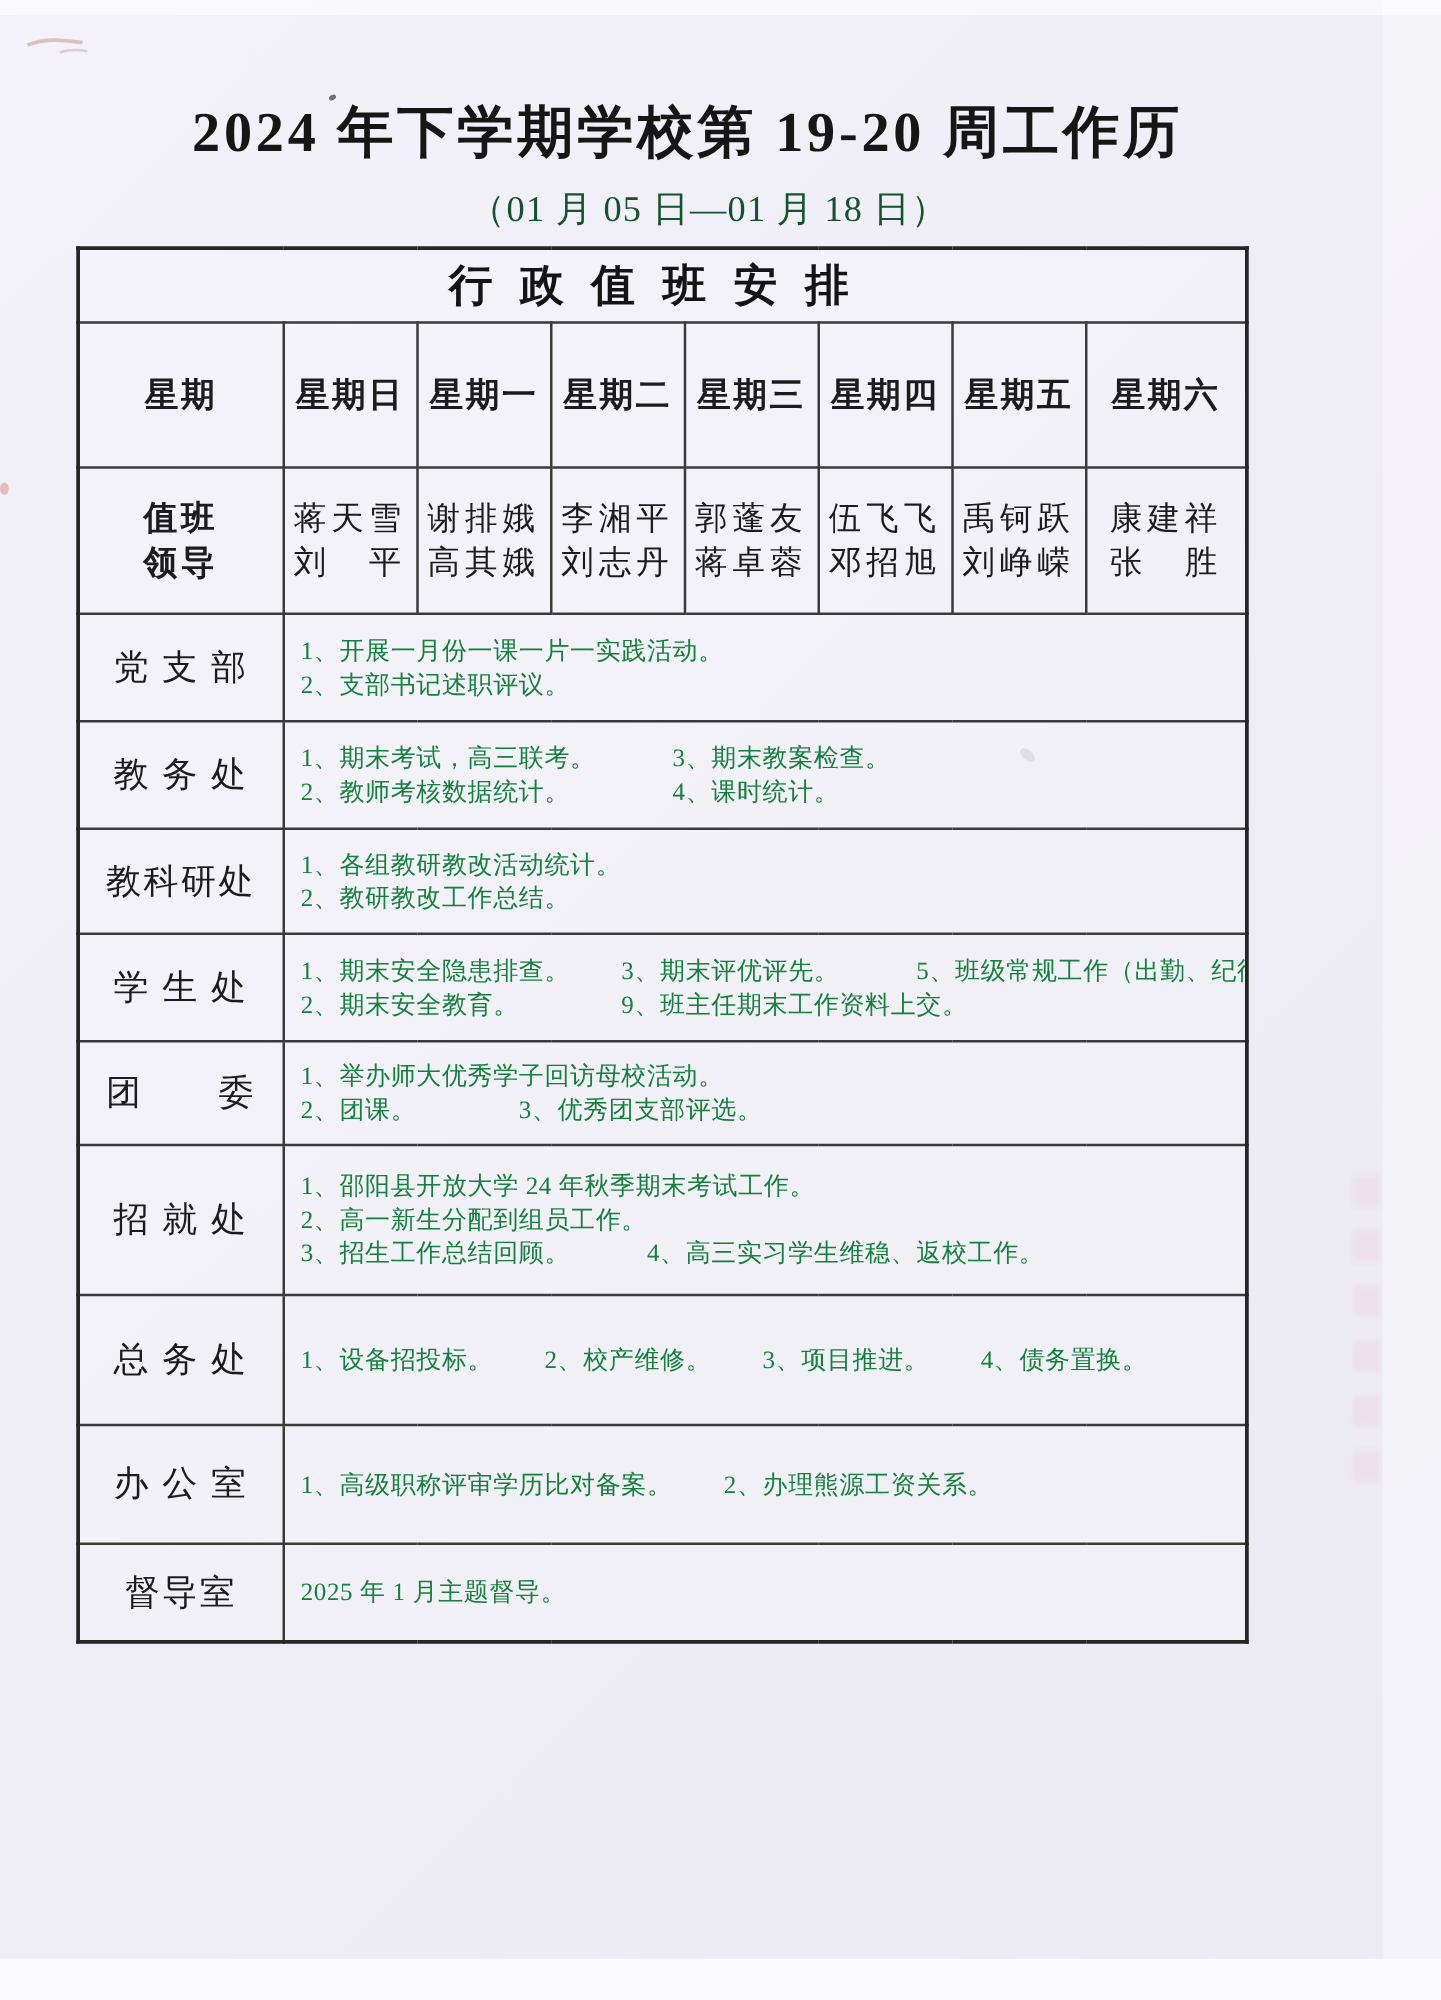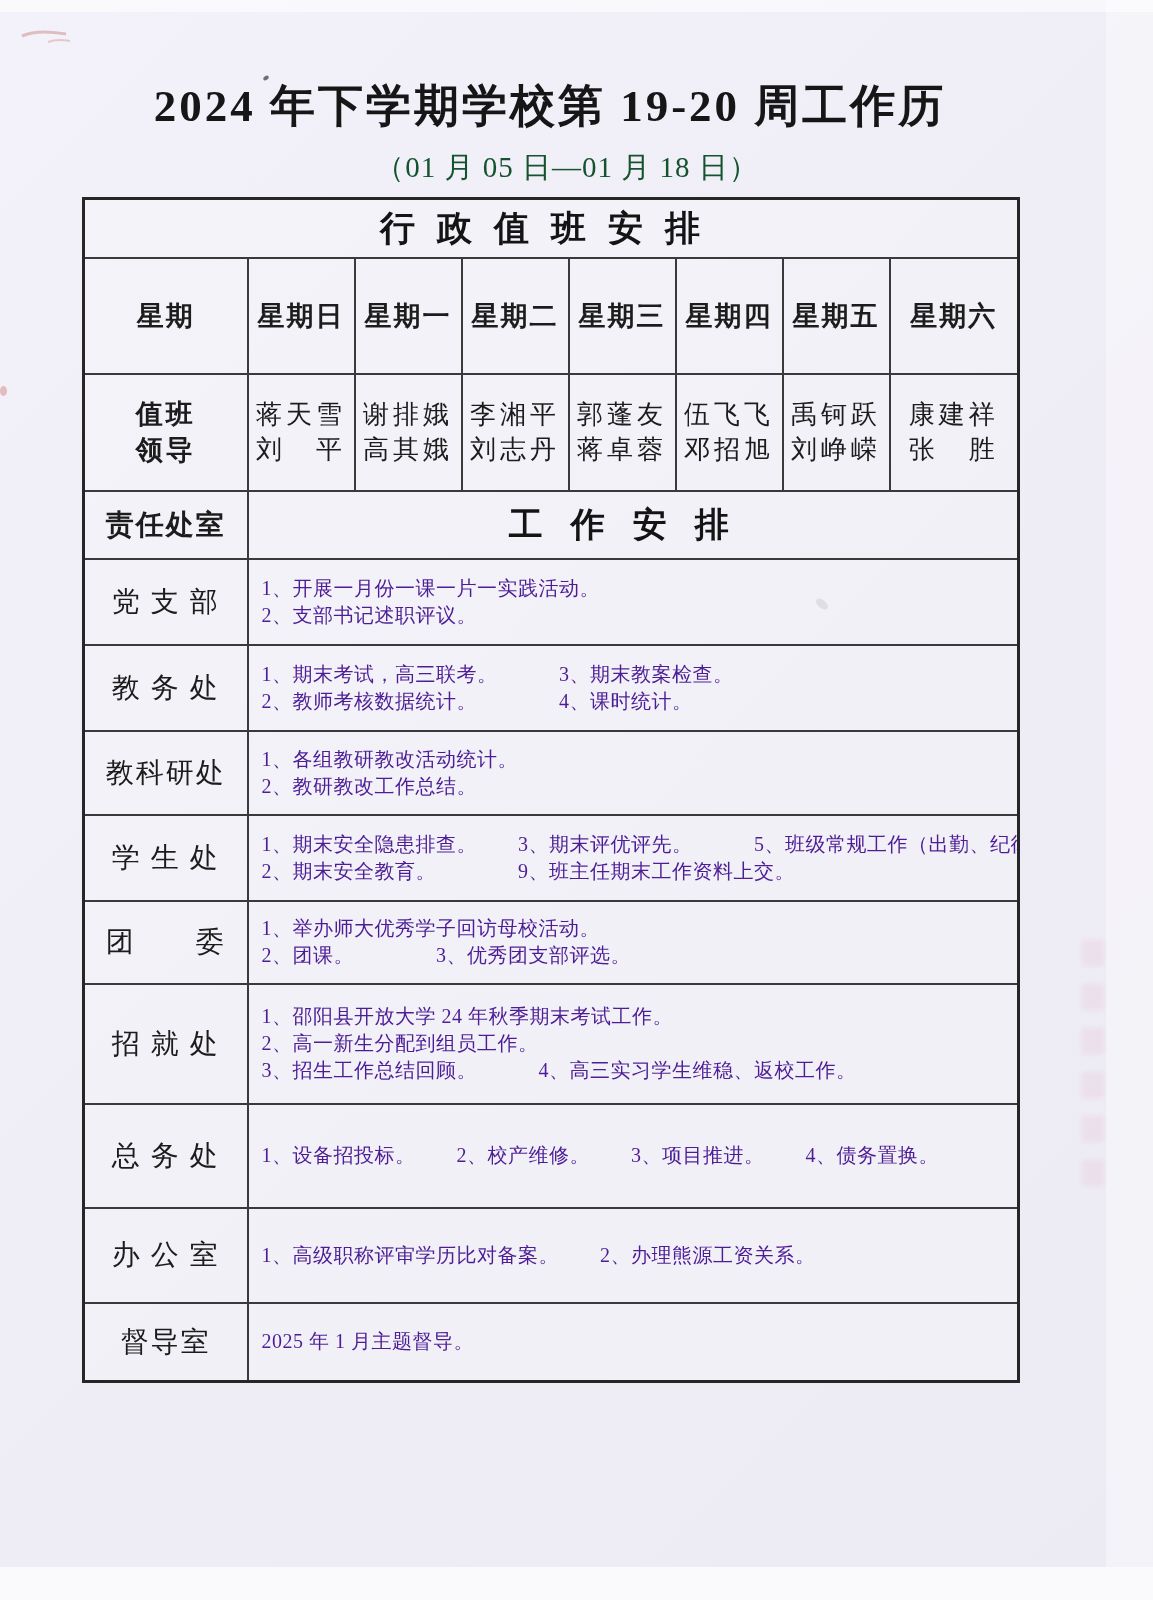--- a/index.html
+++ b/index.html
@@ -11,21 +11,21 @@
   }
   .page-title{
     position:absolute;top:76px;left:0;width:1100px;text-align:center;
     font-size:45px;font-weight:600;letter-spacing:3px;color:#161616;
   }
   .page-subtitle{
     position:absolute;top:148px;left:0;width:1100px;text-align:center;
     font-size:29px;font-weight:500;letter-spacing:1px;color:#14532d;margin-left:17px;
   }
   table.sched{
-    position:absolute;left:82px;top:197px;width:935px;
+    position:absolute;left:61px;top:197px;width:935px;
     border-collapse:collapse;table-layout:fixed;
     background:rgba(250,249,253,.35);
     padding-left:24px;
   }
   table.sched td{
     border:2px solid #3a3a3a;vertical-align:middle;text-align:center;
     padding:0;overflow:hidden;
   }
   table.sched{border:3px solid #262626;}
   .r-hdr td{
@@ -36,21 +36,21 @@
   .r-duty .lbl{font-size:27px;font-weight:600;letter-spacing:3px;}
   .r-duty .nm{font-size:26px;font-weight:400;letter-spacing:4px;white-space:nowrap;}
   .r-resp .dept-col{font-size:28px;font-weight:600;letter-spacing:2px;}
   .work-hdr{font-size:34px;font-weight:600;letter-spacing:28px;padding-left:28px;color:#141414;}
   .dept{font-size:28px;font-weight:500;letter-spacing:2px;white-space:pre;}
   td.work{text-align:left;}
   .work-lines{
     display:flex;flex-direction:column;justify-content:space-evenly;
     height:100%;padding-left:13px;box-sizing:border-box;align-items:flex-start;
   }
-  .work-lines div{font-size:20px;color:#4c1d95;white-space:pre;letter-spacing:.5px;}
+  .work-lines div{font-size:20px;color:#15803d;white-space:pre;letter-spacing:.5px;}
   
   .strip-top{position:absolute;left:0;top:0;width:1153px;height:12px;background:rgba(255,255,255,.55);}
   .strip-bottom{position:absolute;left:0;top:1567px;width:1153px;height:33px;background:#fafafc;}
   .strip-right{position:absolute;left:1106px;top:0;width:47px;height:1600px;background:rgba(255,255,255,.4);}
   .mark-red-tl{position:absolute;left:18px;top:22px;width:70px;height:26px;opacity:.55;}
   .mark-dot-title{position:absolute;left:263px;top:76px;width:6px;height:4px;background:#6f6f74;border-radius:50%;transform:rotate(-30deg);}
   .mark-red-left{position:absolute;left:0px;top:386px;width:7px;height:10px;background:#d89a9a;border-radius:50%;opacity:.6;}
   .mark-pink-right{position:absolute;left:1082px;top:940px;width:22px;height:250px;opacity:.22;
     background:repeating-linear-gradient(180deg,#e8b8c8 0 26px,transparent 26px 44px);filter:blur(2px);}
   .mark-smudge{position:absolute;left:815px;top:600px;width:14px;height:8px;background:#9a9aa2;opacity:.35;border-radius:50%;transform:rotate(40deg);}
@@ -145,24 +145,20 @@
       </div>
     </td>
     <td>
       <div class="two-line">
         <div class="nm">康建祥</div>
         <div class="nm">张　胜</div>
       </div>
     </td>
   </tr>
 
-  <tr class="r-resp" style="height:68px">
-    <td class="dept-col">责任处室</td>
-    <td colspan="7" class="work-hdr">工作安排</td>
-  </tr>
 
   <tr class="r-dept" style="height:86px">
     <td class="dept">党 支 部</td>
     <td colspan="7" class="work">
       <div class="work-lines">
         <div>1、开展一月份一课一片一实践活动。</div>
         <div>2、支部书记述职评议。</div>
       </div>
     </td>
   </tr>

